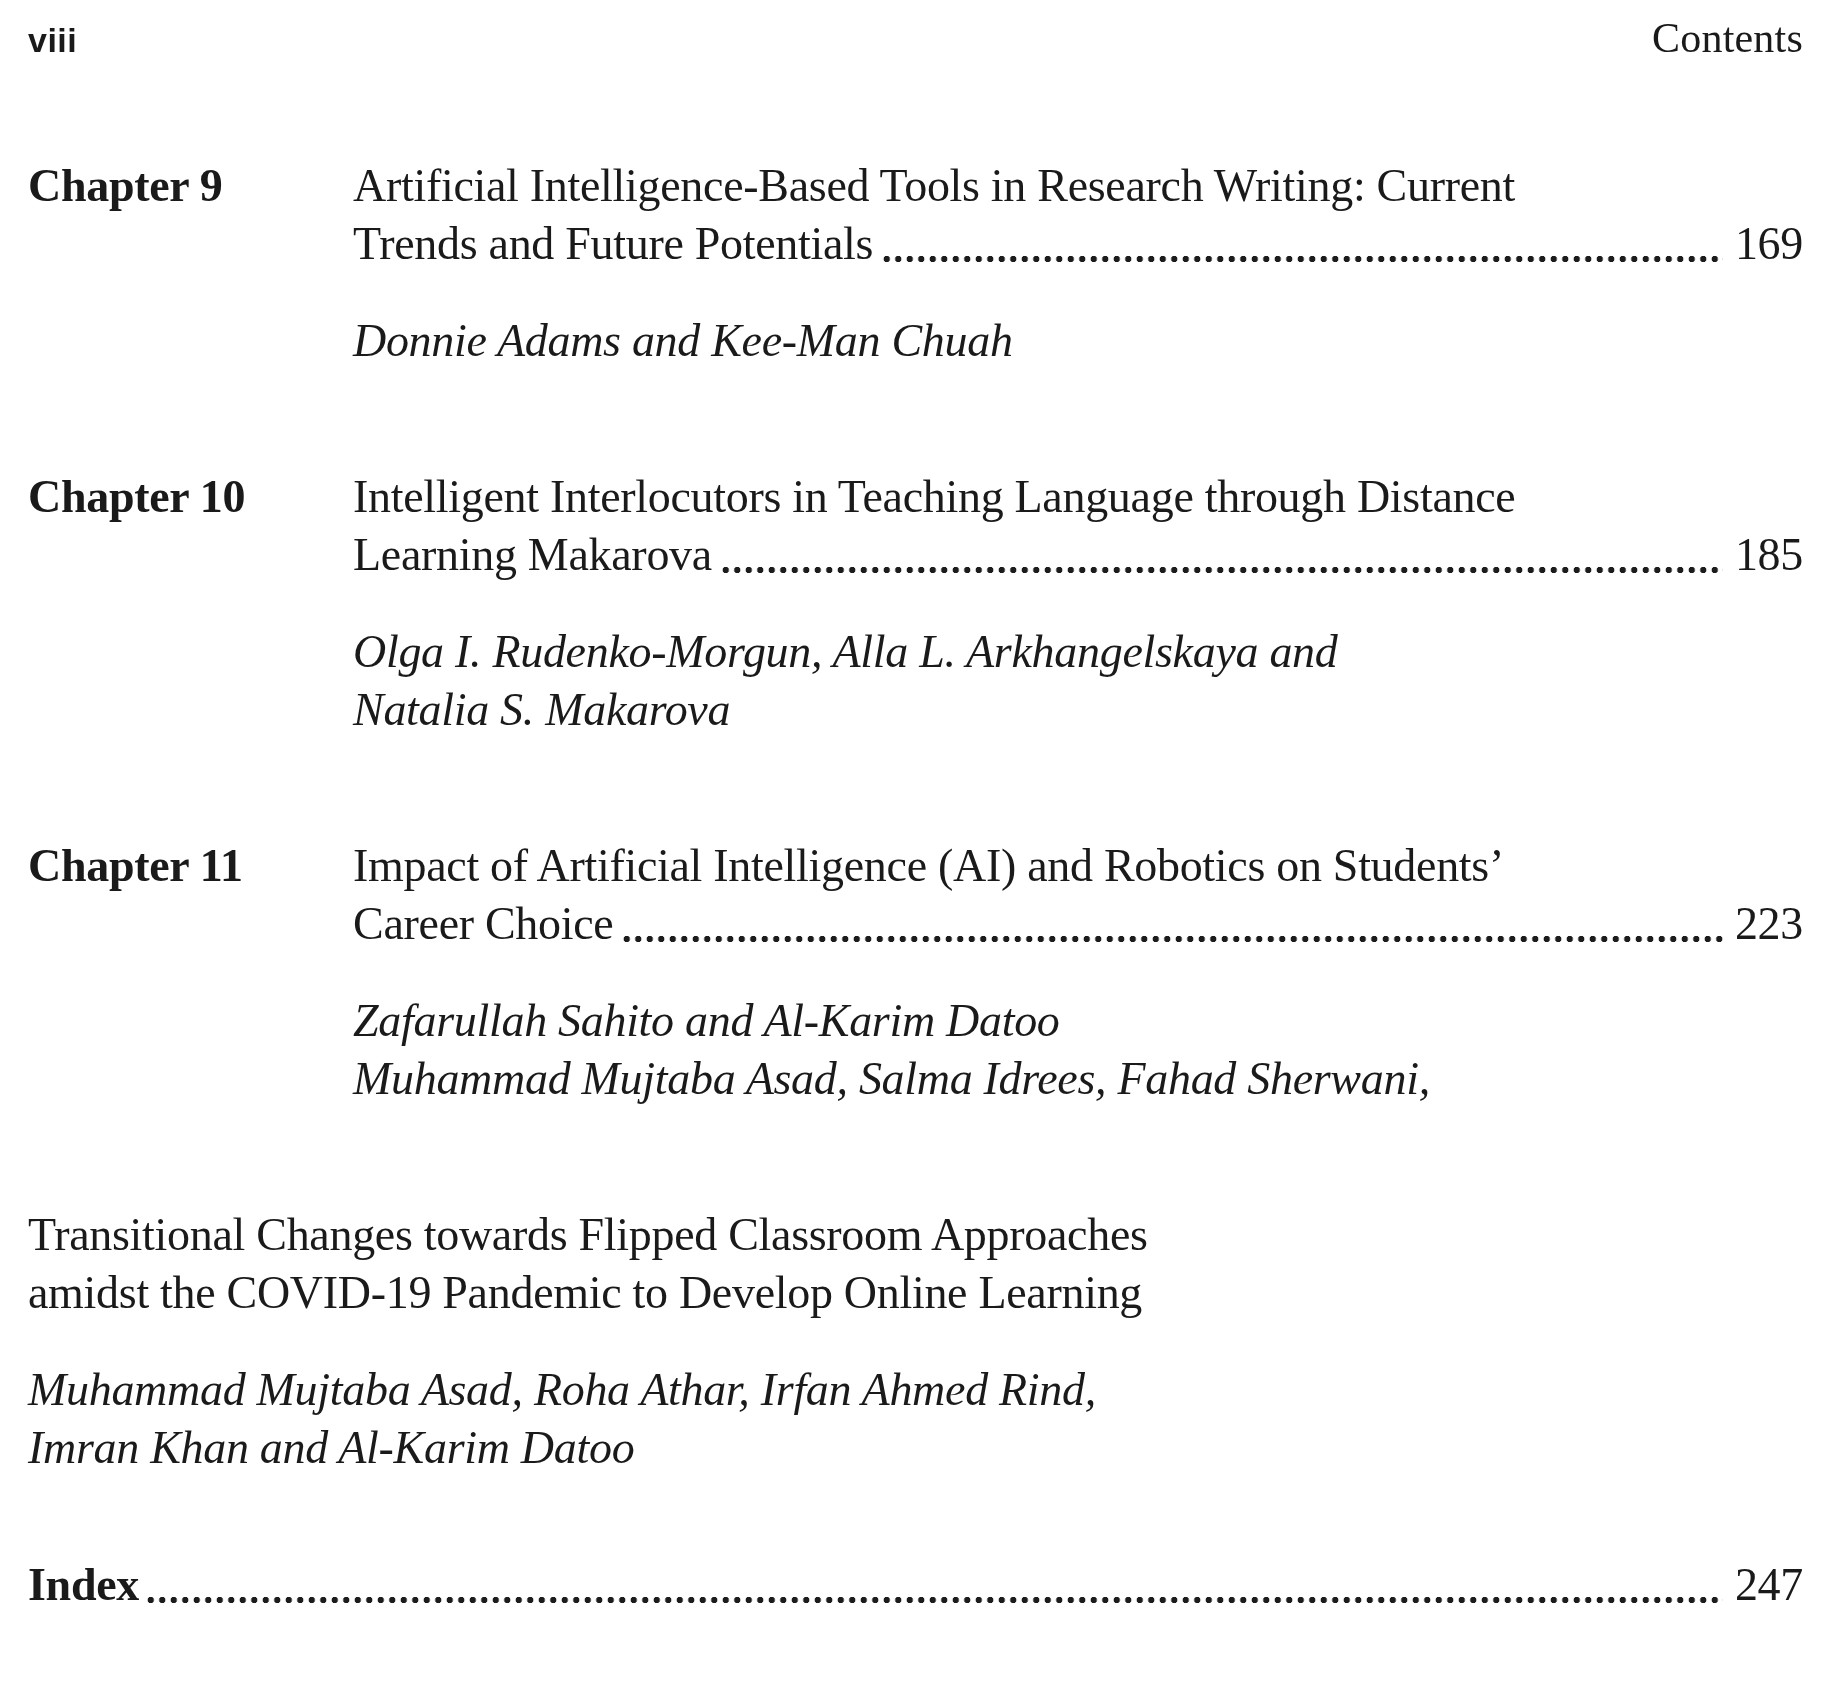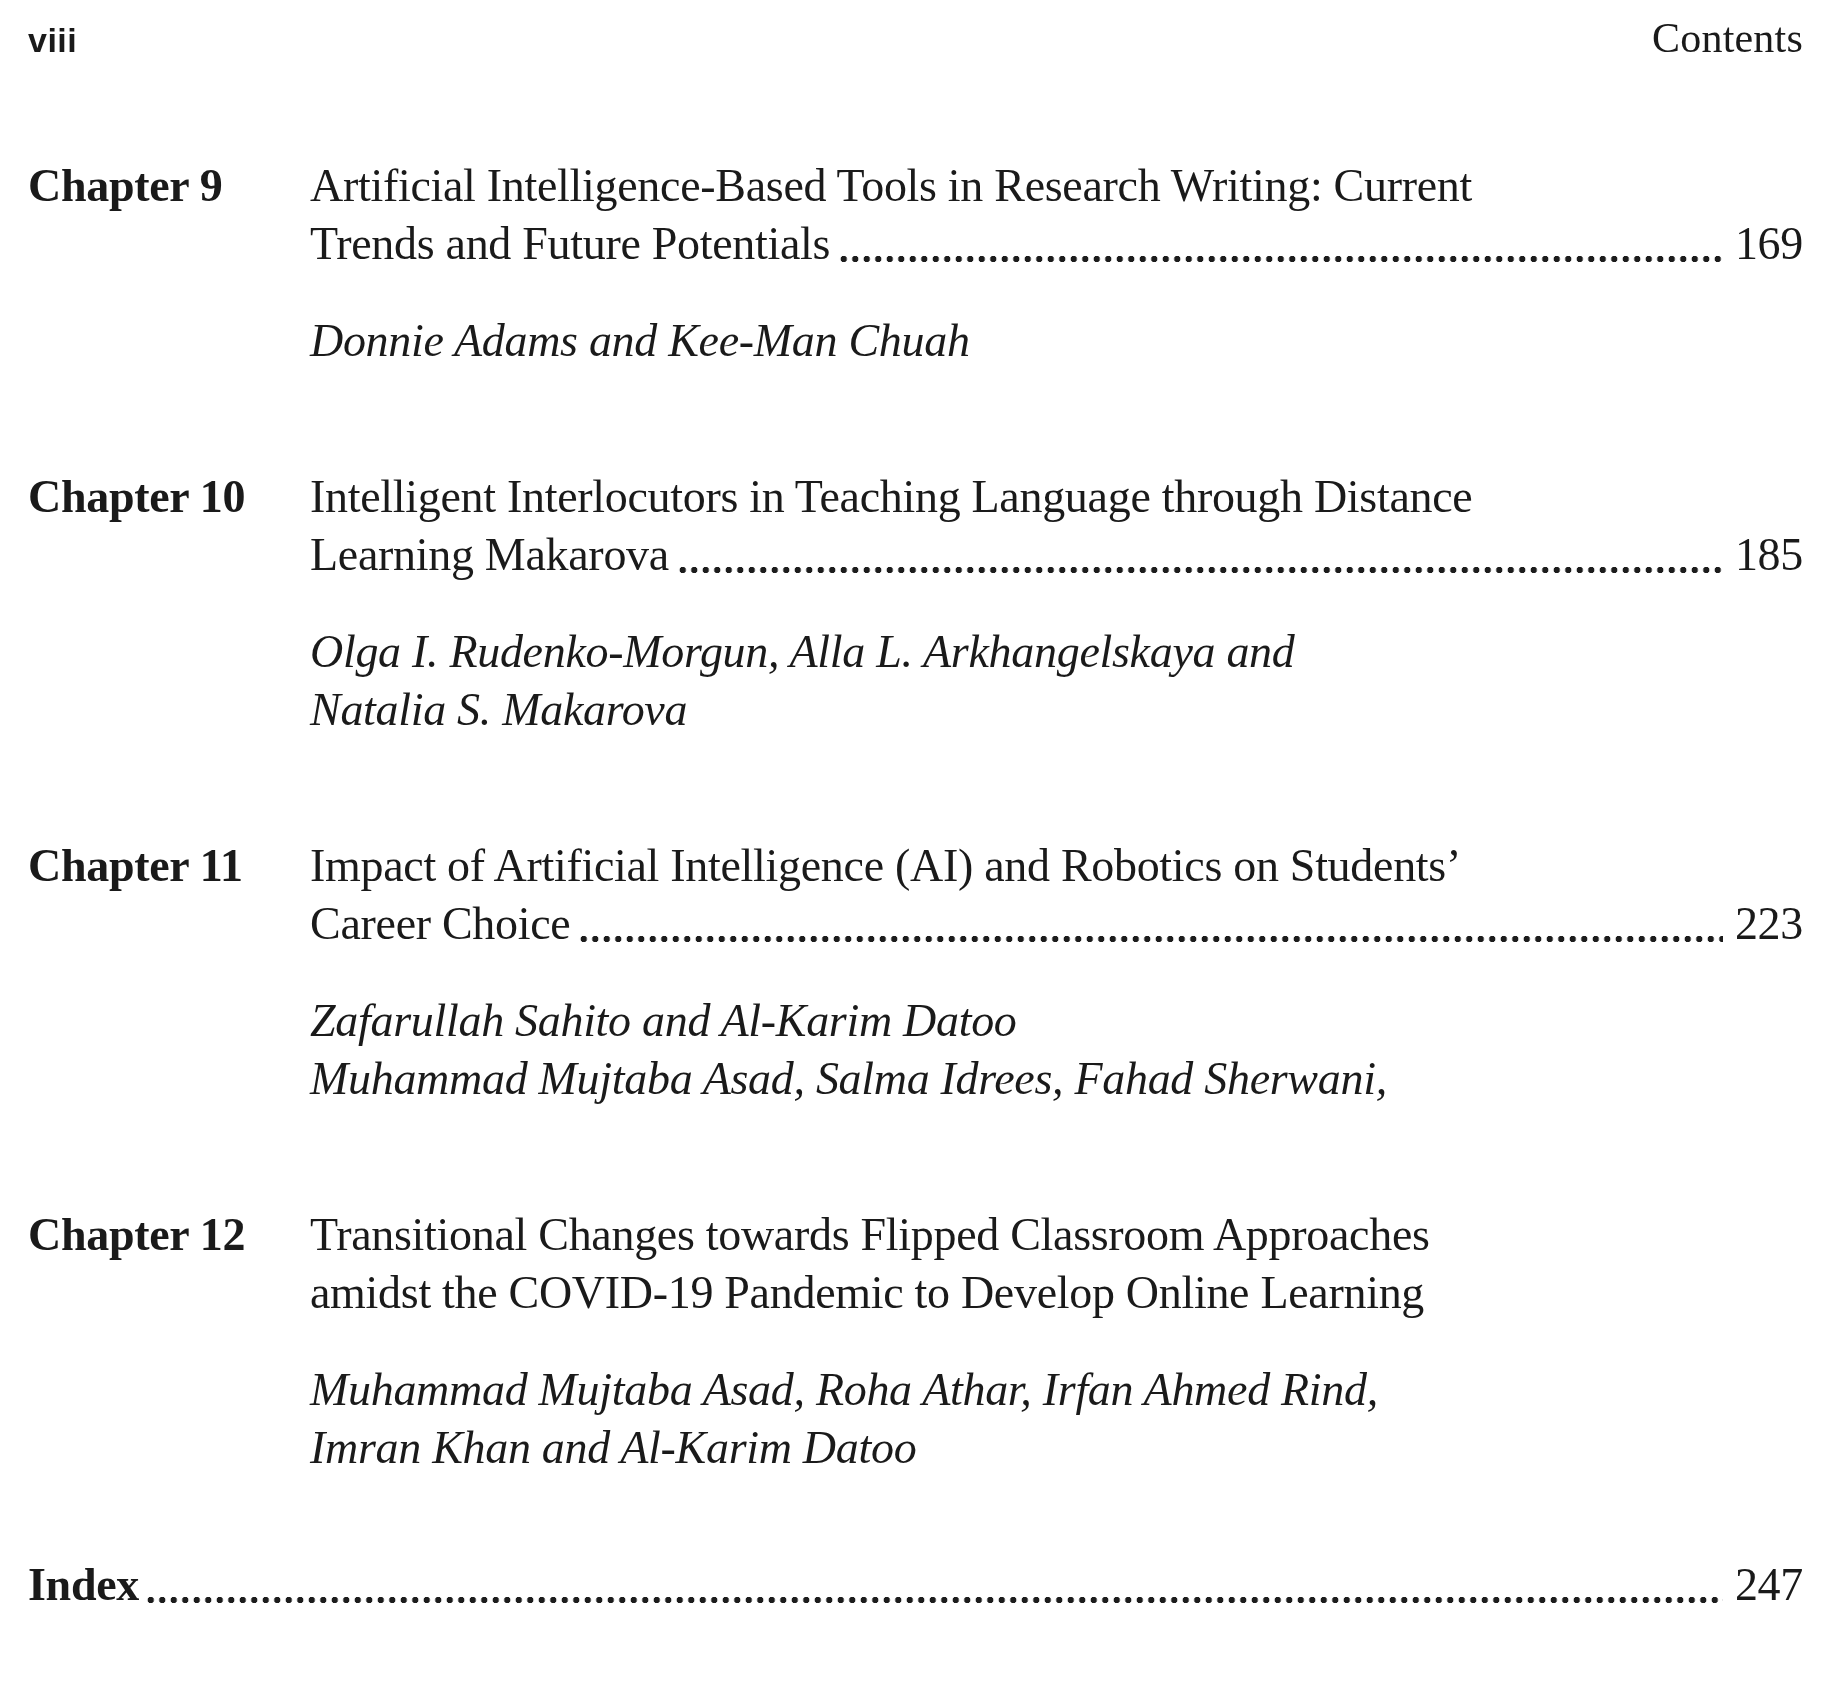--- a/index.html
+++ b/index.html
@@ -43,20 +43,21 @@
     letter-spacing: 0.2px;
   }
 
   
   .toc-entry {
     display: grid;
     grid-template-columns: 282px 1fr;
     font-size: 46px;
     line-height: 58px;
     letter-spacing: -0.3px;
+    gap: 43px;
   }
   .entry-ch9  { margin-top: 90px; }
   .entry-ch10 { margin-top: 98px; }
   .entry-ch11 { margin-top: 98px; }
   .entry-ch12 { margin-top: 98px; }
 
   .chapter-label {
     font-weight: bold;
     white-space: nowrap;
   }
@@ -155,21 +156,20 @@
         <span class="page-number">223</span>
       </div>
       <div class="authors">
         <div class="author-line">Zafarullah Sahito and Al-Karim Datoo</div>
         <div class="author-line">Muhammad Mujtaba Asad, Salma Idrees, Fahad Sherwani,</div>
       </div>
     </div>
   </div>
 
   <div class="toc-entry entry-ch12">
-    <div class="chapter-label">Chapter 12</div>
     <div class="entry-body">
       <div class="title-line">Transitional Changes towards Flipped Classroom Approaches</div>
       <div class="title-line">amidst the COVID-19 Pandemic to Develop Online Learning</div>
       <div class="authors">
         <div class="author-line">Muhammad Mujtaba Asad, Roha Athar, Irfan Ahmed Rind,</div>
         <div class="author-line">Imran Khan and Al-Karim Datoo</div>
       </div>
     </div>
   </div>
 

